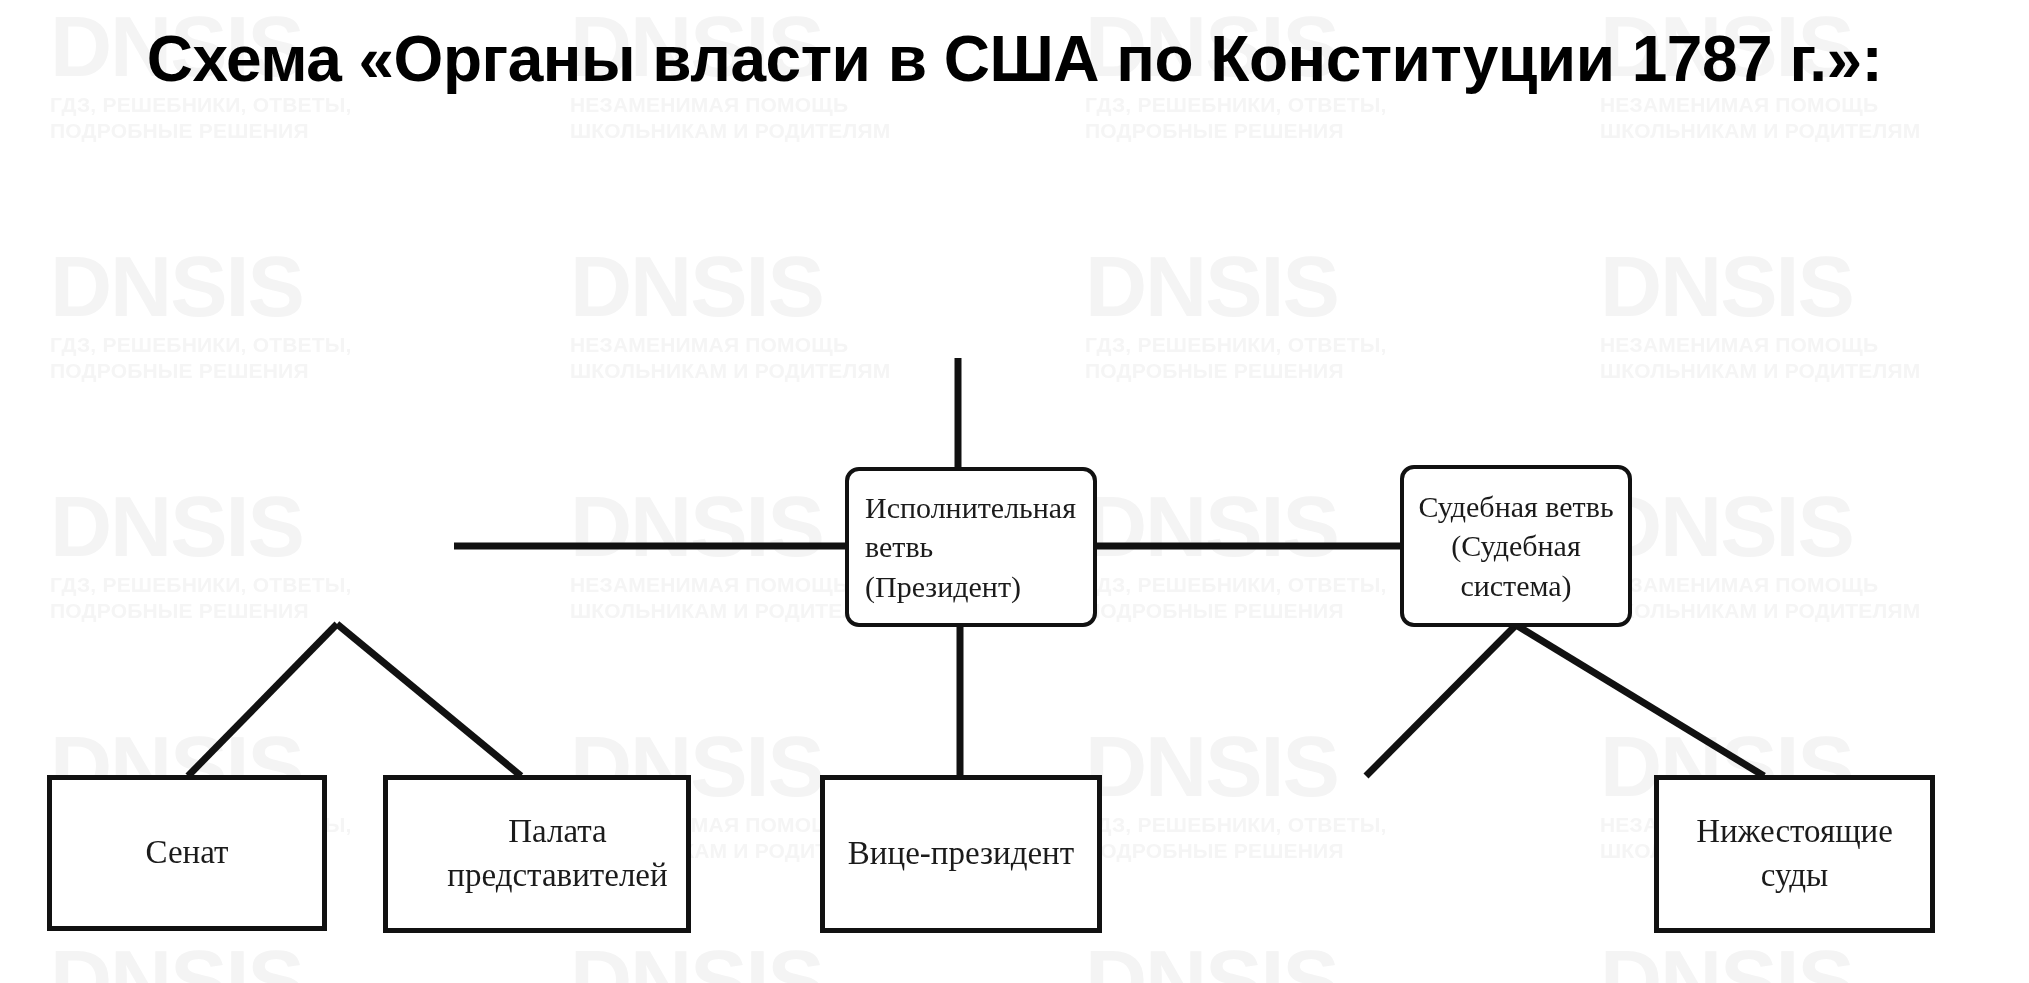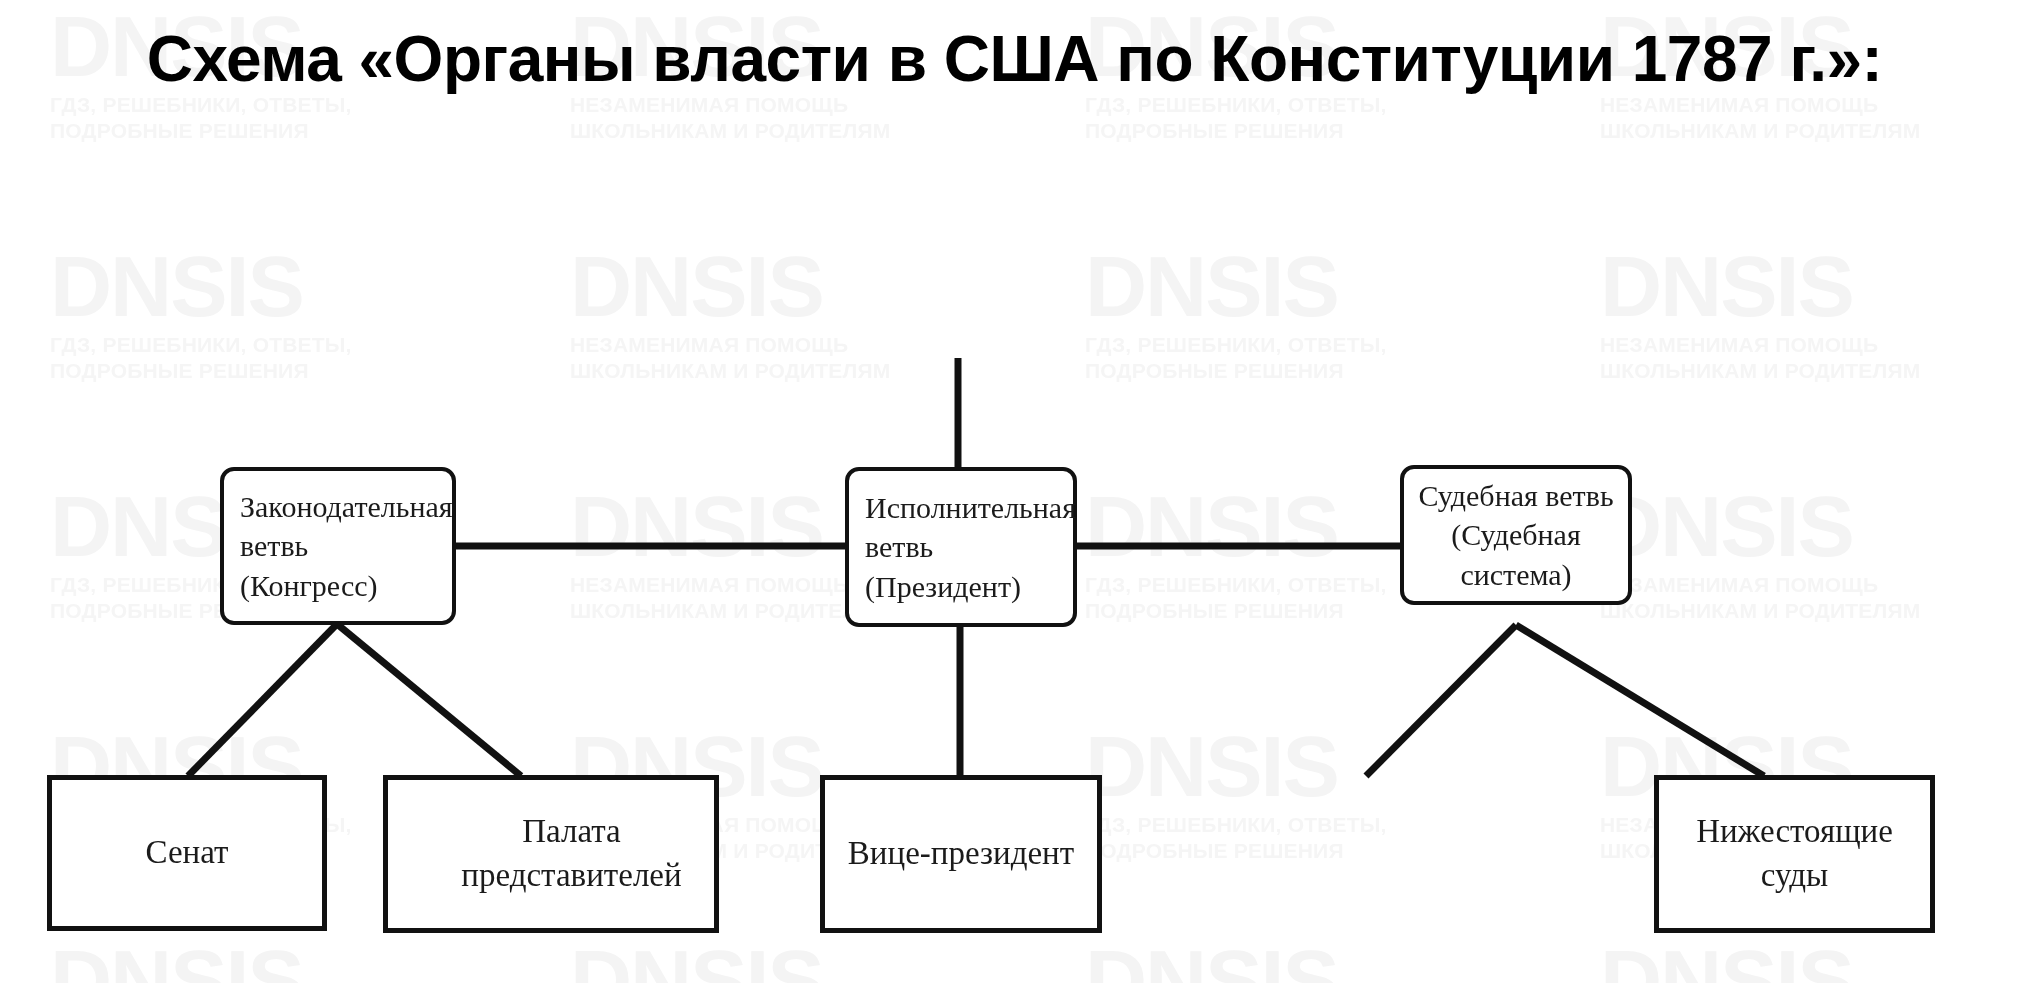--- a/index.html
+++ b/index.html
@@ -106,25 +106,25 @@
     border-radius: 0;
     border-width: 5px;
     justify-content: center;
   }
   .t-left  { text-align: left;  padding: 0 16px; }
   .t-center{ text-align: center; padding: 0 12px; }
 
   
   #node-constitution { left: 850px;  top: 232px; width: 214px; height: 128px; }
   #node-legislative  { left: 220px;  top: 467px; width: 236px; height: 158px; }
-  #node-executive    { left: 845px;  top: 467px; width: 232px; height: 160px; }
-  #node-judicial     { left: 1400px; top: 465px; width: 232px; height: 140px; }
+  #node-executive    { left: 845px;  top: 467px; width: 252px; height: 160px; }
+  #node-judicial     { left: 1400px; top: 465px; width: 232px; height: 162px; }
 
   #node-senate       { left: 47px;   top: 775px; width: 280px; height: 156px; }
-  #node-house        { left: 383px;  top: 775px; width: 336px; height: 158px; padding-left: 41px; }
+  #node-house        { left: 383px;  top: 775px; width: 308px; height: 158px; padding-left: 41px; }
   #node-vicepresident{ left: 820px;  top: 775px; width: 282px; height: 158px; }
   #node-supremecourt { left: 1225px; top: 775px; width: 281px; height: 158px; }
   #node-lowercourts  { left: 1626px; top: 775px; width: 281px; height: 158px; margin-left: 28px; }
 
   #node-constitution .node-text { font-size: 29px; }
   #node-senate .node-text,
   #node-house .node-text,
   #node-vicepresident .node-text,
   #node-supremecourt .node-text,
   #node-lowercourts .node-text { font-size: 33px; }
@@ -283,26 +283,20 @@
 
     <line x1="1516" y1="625" x2="1366" y2="776"></line>
 
     <line x1="1516" y1="625" x2="1764" y2="776"></line>
   </g>
 </svg>
 
 <div id="diagram">
 
 
-  <div class="node rounded" id="node-legislative">
-    <div class="node-text t-left">
-      <span>Законодательная</span><br>
-      <span>ветвь (Конгресс)</span>
-    </div>
-  </div>
 
   <div class="node rounded" id="node-executive">
     <div class="node-text t-left">
       <span>Исполнительная</span><br>
       <span>ветвь (Президент)</span>
     </div>
   </div>
 
   <div class="node rounded" id="node-judicial">
     <div class="node-text t-center">

